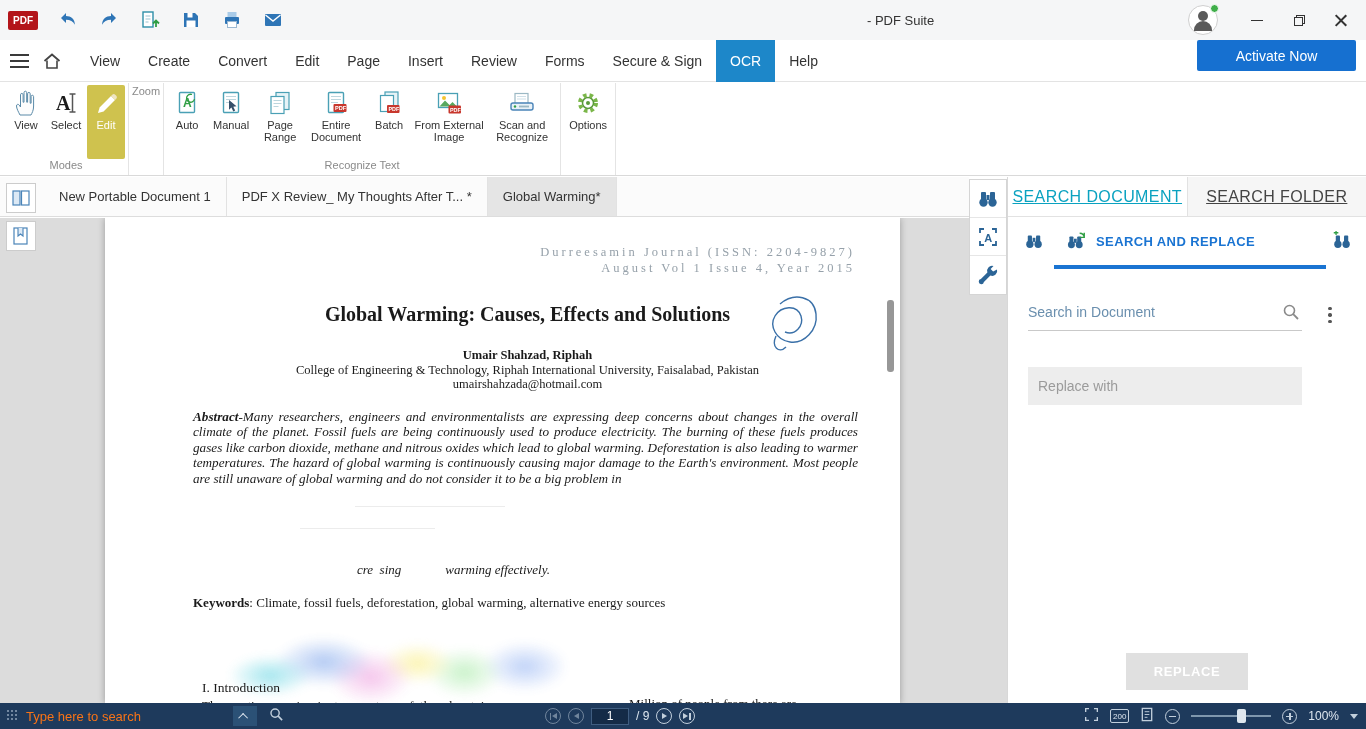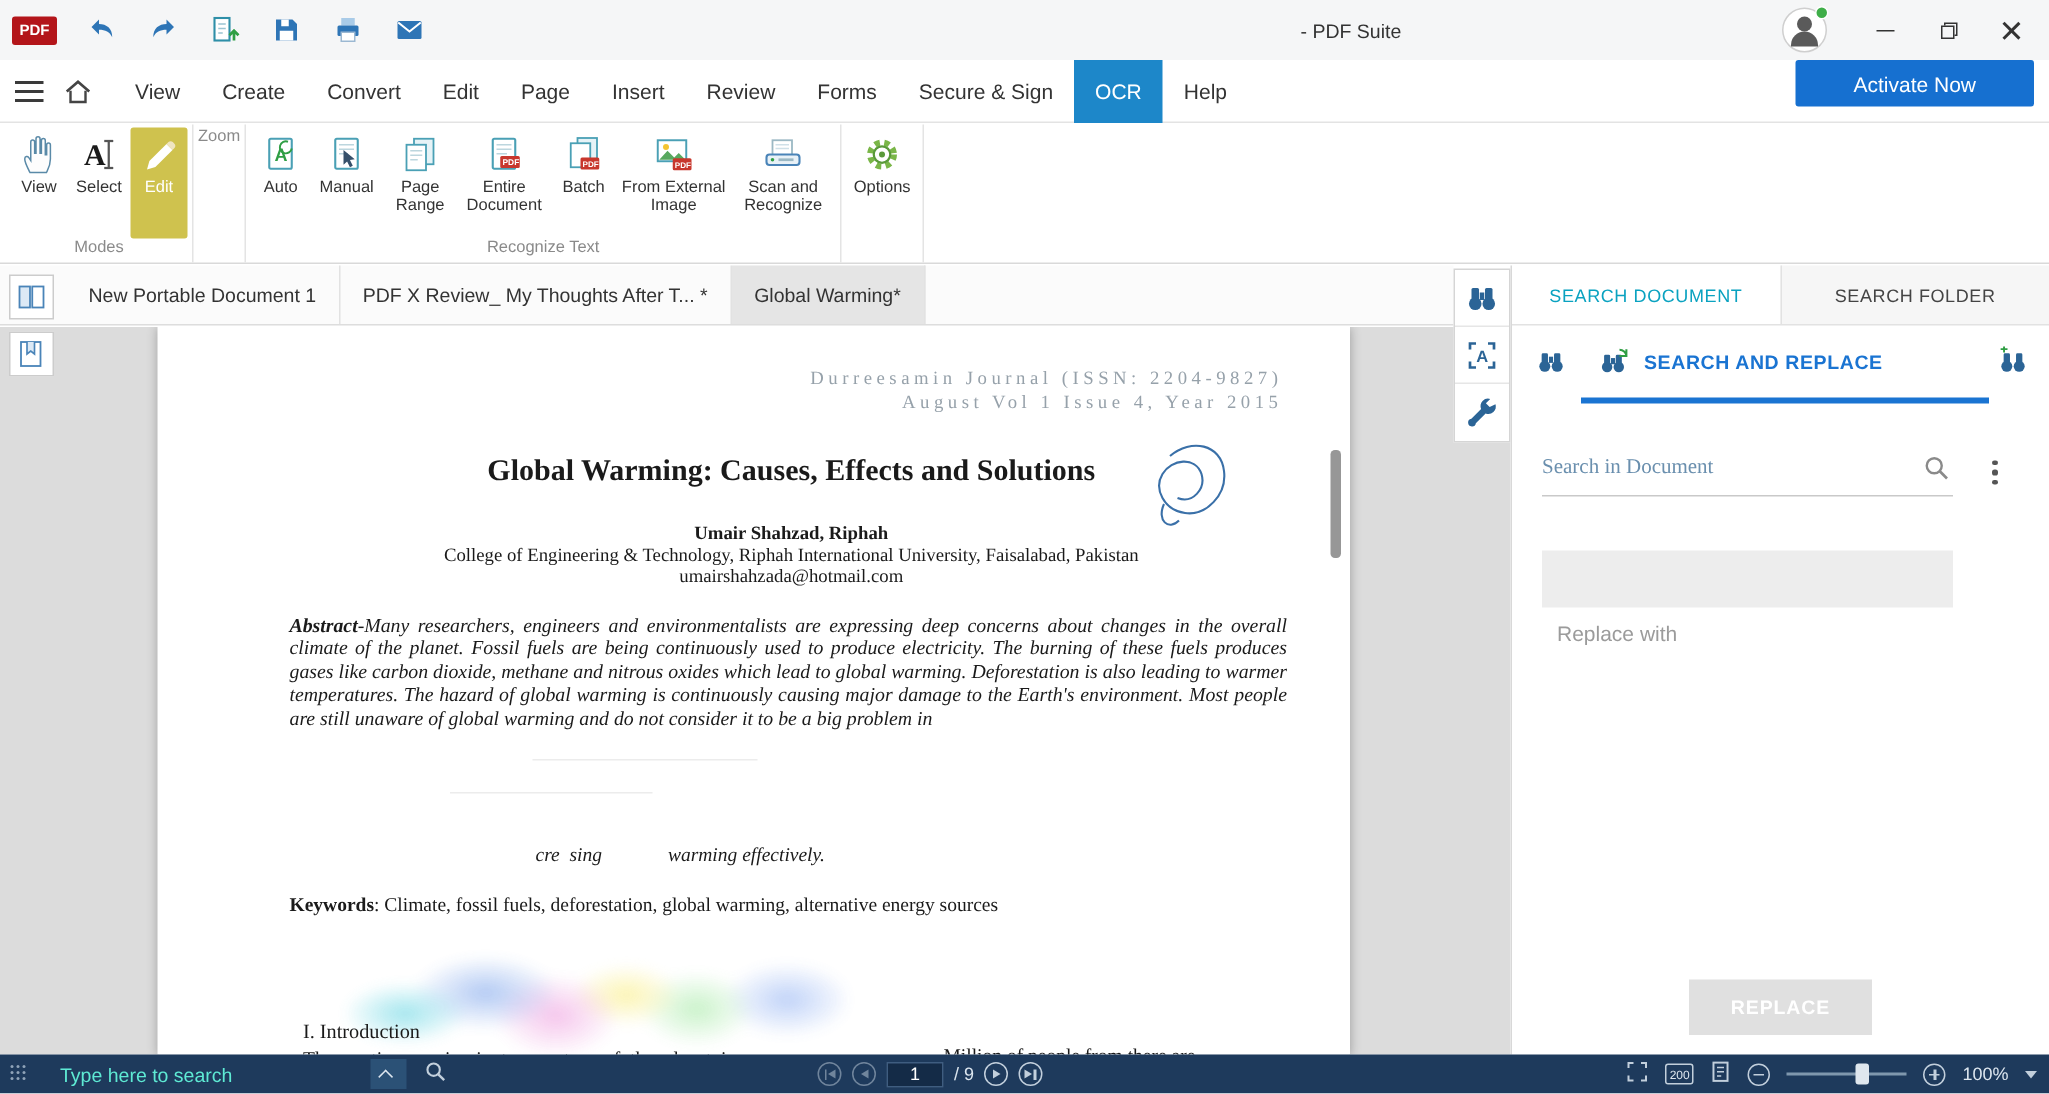--- a/index.html
+++ b/index.html
@@ -80,42 +80,42 @@
   .vscroll { position:absolute; left:887px; top:82px; width:7px; height:72px; background:#979797; border-radius:3px; }
 
   
   .side-tools { position:absolute; left:969px; top:179px; width:38px; background:#fff; border:1px solid #d5d5d5; z-index:7; }
   .stool { width:36px; height:38px; display:flex; align-items:center; justify-content:center; border-bottom:1px solid #e6e6e6; background:#fff; }
   .stool:last-child { border-bottom:none; }
 
   
   .panel { position:absolute; left:1007px; right:0; top:177px; bottom:26px; background:#fff; border-left:1px solid #d8d8d8; }
   .ptabs { display:flex; height:40px; border-bottom:1px solid #e2e2e2; }
-  .ptab { flex:1; display:flex; align-items:center; justify-content:center; font-size:12px; letter-spacing:.4px; color:#444; background:#f6f6f6; border-left:1px solid #e2e2e2; }
+  .ptab { flex:1; display:flex; align-items:center; justify-content:center; font-size:16px; letter-spacing:.4px; color:#444; background:#f6f6f6; border-left:1px solid #e2e2e2;text-decoration:underline; }
   .ptab.active { background:#fff; color:#0aa2c0; border-left:none; }
   .sr-row { position:absolute; top:40px; left:0; right:0; height:48px; display:flex; align-items:center; }
   .sr-icon { width:24px; height:24px; display:flex; align-items:center; justify-content:center; }
   .sr-title { font-size:13px; font-weight:bold; letter-spacing:.4px; color:#1a74d2; margin-left:8px; }
   .blue-bar { position:absolute; top:88px; left:46px; right:40px; height:4px; background:#1a74d2; }
   .s-field { position:absolute; top:118px; left:20px; width:274px; height:36px; border-bottom:1px solid #c9c9c9; }
-  .s-field input { width:240px; height:34px; border:none; outline:none; font-size:14px; color:#b91c1c; background:transparent; font-family:Liberation Serif, serif; }
+  .s-field input { width:240px; height:34px; border:none; outline:none; font-size:14px; color:#b91c1c; background:transparent; font-family:Liberation Sans, sans-serif; }
   .s-field input::placeholder { color:#6a8fae; opacity:1; }
   .s-mag { position:absolute; right:2px; top:8px; }
   .dots-menu { position:absolute; top:126px; left:314px; width:16px; height:24px; display:flex; flex-direction:column; align-items:center; justify-content:center; gap:3px; }
   .dots-menu i { width:3.4px; height:3.4px; border-radius:50%; background:#555; }
   .r-field { position:absolute; top:190px; left:20px; width:274px; height:38px; background:#ededed; }
-  .r-field input { width:100%; height:100%; border:none; outline:none; background:transparent; padding:0 10px; font-size:14px; color:#444; font-family:"Liberation Sans",sans-serif;margin-top:36px; }
+  .r-field input { width:100%; height:100%; border:none; outline:none; background:transparent; padding:0 10px; font-size:14px; color:#444; font-family:"Liberation Sans",sans-serif; }
   .r-field input::placeholder { color:#9b9b9b; opacity:1; }
   .replace-btn { position:absolute; bottom:13px; left:50%; transform:translateX(-50%); width:122px; height:37px; background:#e0e0e0; color:#fff; font-size:13px; font-weight:bold; letter-spacing:.6px; display:flex; align-items:center; justify-content:center; }
 
   
   .statusbar { position:absolute; left:0; right:0; bottom:0; height:26px; background:#1e3a5c; color:#dde6ef; display:flex; align-items:center; font-size:13px; }
   .sb-grid { margin-left:7px; display:grid; grid-template-columns:repeat(3,4px); grid-auto-rows:4px; }
   .sb-grid i { width:2.4px; height:2.4px; border-radius:50%; background:#8fa3b8; }
-  .sb-hint { margin-left:21px; color:#5eead4; }
+  .sb-hint { margin-left:7px; color:#f97316; }
   .sb-chev { margin-left:92px; width:24px; height:20px; background:#2b5176; display:flex; align-items:center; justify-content:center; }
   .chev-up { width:7px; height:7px; border-left:1.7px solid #dde6ef; border-top:1.7px solid #dde6ef; transform:rotate(45deg) translateY(2px); }
   .sb-mag { margin-left:12px; }
   .sb-nav { position:absolute; left:545px; top:0; height:26px; display:flex; align-items:center; gap:7px; }
   .ncirc { width:16px; height:16px; border:1px solid #c2cfdc; border-radius:50%; display:flex; align-items:center; justify-content:center; }
   .ncirc.dim { opacity:.5; }
   .tri-l { width:0; height:0; border-top:3.5px solid transparent; border-bottom:3.5px solid transparent; border-right:5px solid #c2cfdc; }
   .tri-r { width:0; height:0; border-top:3.5px solid transparent; border-bottom:3.5px solid transparent; border-left:5px solid #c2cfdc; }
   .nbar { width:1.6px; height:7px; background:#c2cfdc; margin:0 1px; }
   .pagebox { width:38px; height:17px; background:#142b47; border:1px solid #3f5d80; color:#fff; font-size:12px; display:flex; align-items:center; justify-content:center; }

